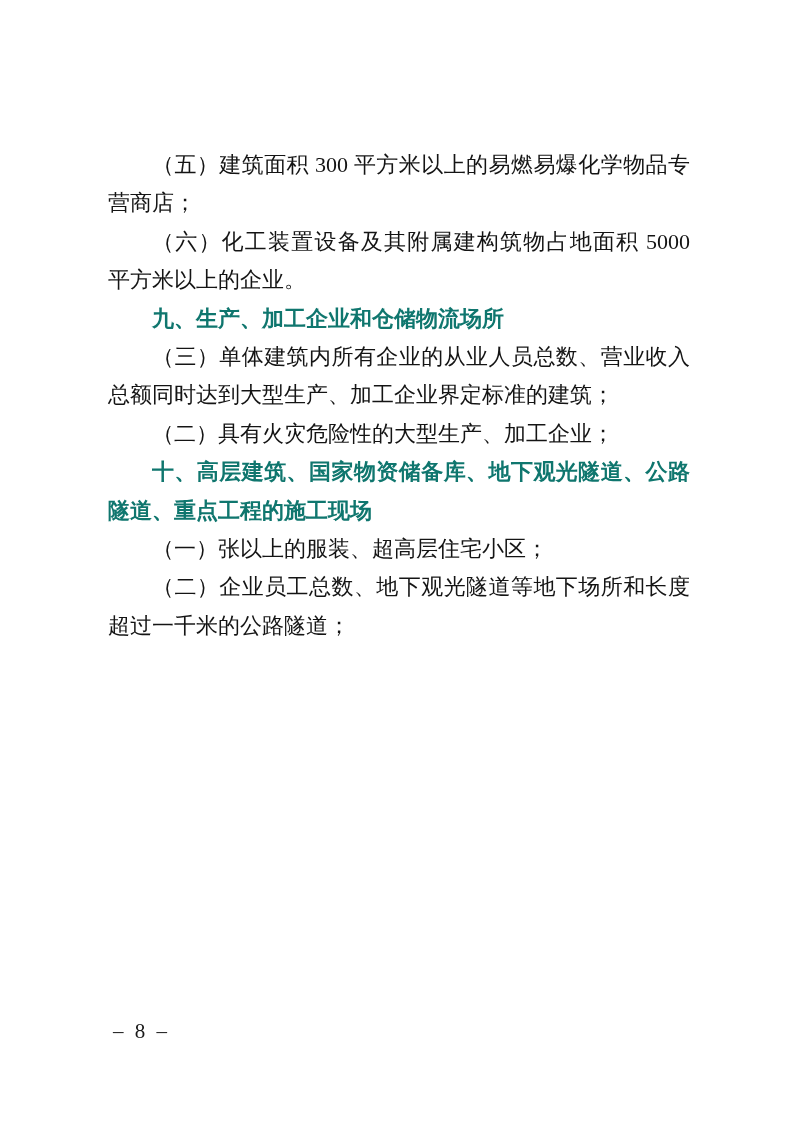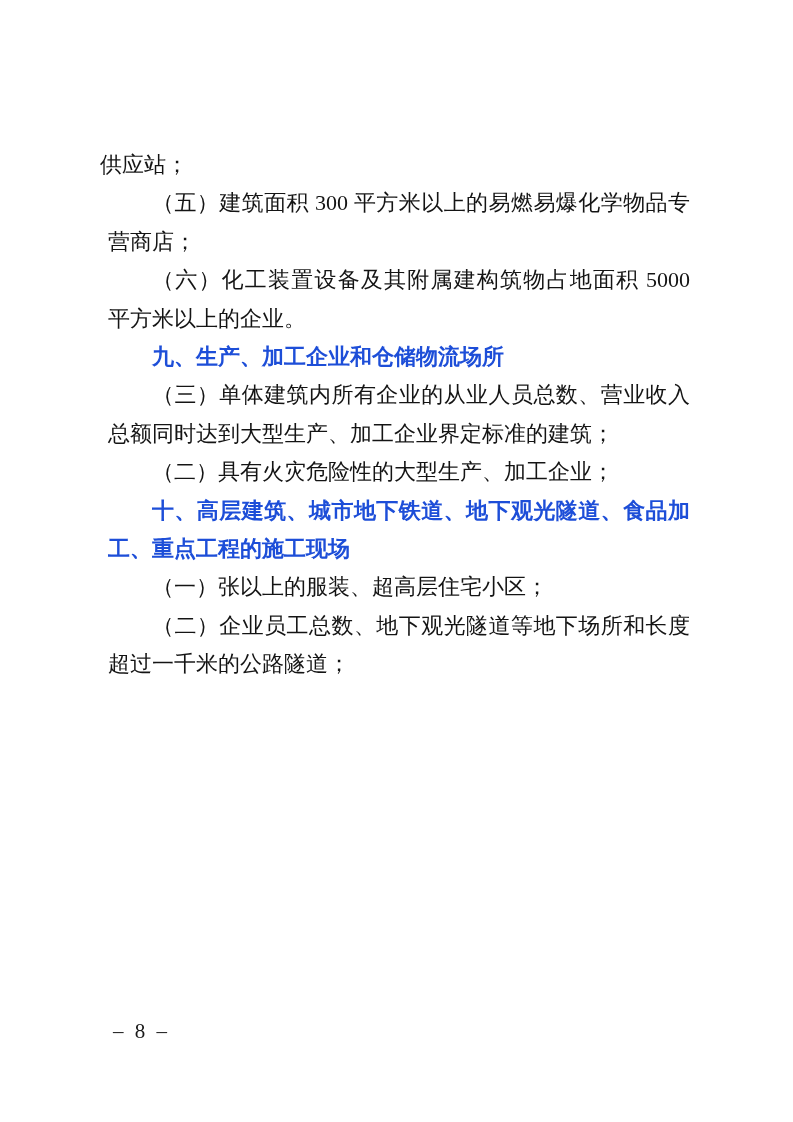--- a/index.html
+++ b/index.html
@@ -27,53 +27,52 @@
     text-justify: inter-ideograph;
     word-break: break-all;
   }
   .indent {
     text-indent: 44px;
     margin-left: 8px;
   }
   .heading {
     font-family: "Liberation Sans", "DejaVu Sans", sans-serif;
     font-weight: bold;
-    color: #1d4ed8;
+    color: #0f766e;
   }
   .page-number {
     position: absolute;
     left: 113px;
     top: 1012px;
     font-size: 21px;
     line-height: 38px;
     letter-spacing: 3px;
     color: #1a1a1a;
   }
 </style>
 </head>
 <body>
 
 <div class="page">
 
-  <p class="para">供应站；</p>
 
   <p class="para indent">（五）建筑面积 300 平方米以上的易燃易爆化学物品专营商店；</p>
 
   <p class="para indent">（六）化工装置设备及其附属建构筑物占地面积 5000 平方米以上的企业。</p>
 
   <p class="para indent heading">九、生产、加工企业和仓储物流场所</p>
 
 
   <p class="para indent">（三）单体建筑内所有企业的从业人员总数、营业收入总额同时达到大型生产、加工企业界定标准的建筑；</p>
 
   <p class="para indent">（二）具有火灾危险性的大型生产、加工企业；</p>
 
 
 
-  <p class="para indent heading">十、高层建筑、城市地下铁道、地下观光隧道、食品加工、重点工程的施工现场</p>
+  <p class="para indent heading">十、高层建筑、国家物资储备库、地下观光隧道、公路隧道、重点工程的施工现场</p>
 
   <p class="para indent">（一）张以上的服装、超高层住宅小区；</p>
 
   <p class="para indent">（二）企业员工总数、地下观光隧道等地下场所和长度超过一千米的公路隧道；</p>
 
 
   <div class="page-number">– 8 –</div>
 
 </div>
 

